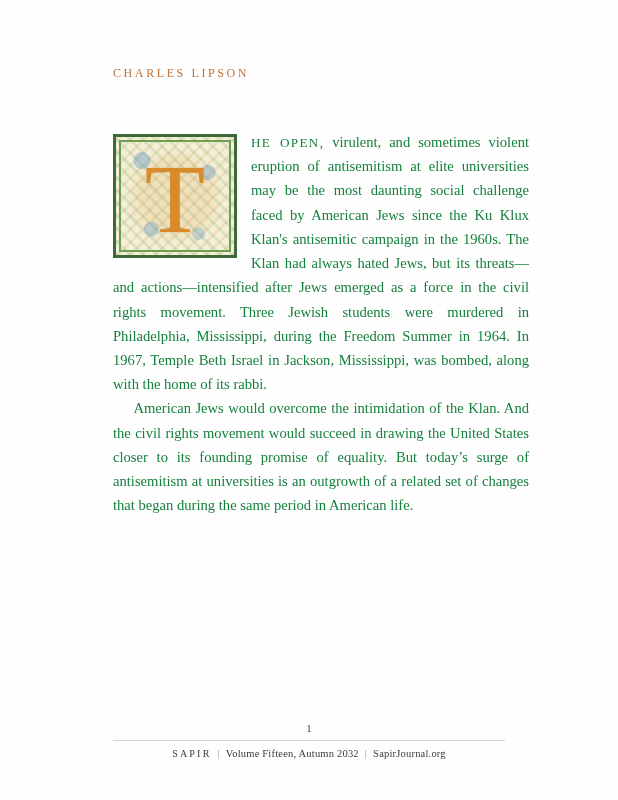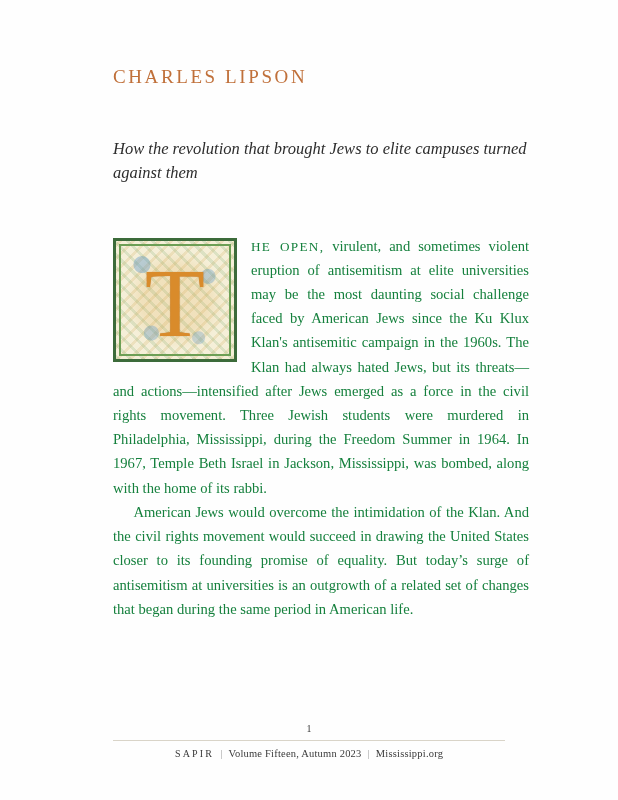--- a/index.html
+++ b/index.html
@@ -24,21 +24,21 @@
   }
   .content {
     position: absolute;
     left: 113px;
     top: 0;
     width: 416px;
   }
   .byline {
     margin-top: 66px;
     font-family: "Liberation Serif", serif;
-    font-size: 19px;
+    font-size: 12px;
     letter-spacing: 2.6px;
     color: #c0703a;
     font-weight: 400;
     text-transform: uppercase;
   }
   .title {
     margin-top: 49px;
     font-family: "Liberation Serif", serif;
     font-size: 35px;
     line-height: 1.32;
@@ -156,30 +156,29 @@
 <body>
 
 <div class="page">
   <div class="content">
 
     <div class="byline">CHARLES LIPSON</div>
 
     <div class="title">
     </div>
 
-    <div class="subtitle">How the revolution that brought Jews to elite campuses turned against them</div>
 
     <div class="body-area clearfix">
       <div class="dropcap-box">
         <span class="dropcap-letter">T</span>
       </div>
       <p class="body-text"><span class="smallcaps-lead">HE OPEN,</span><span> virulent, and sometimes violent eruption of antisemitism at elite universities may be the most daunting social challenge faced by American Jews since the Ku Klux Klan's antisemitic campaign in the 1960s. The Klan had always hated Jews, but its threats—and actions—intensified after Jews emerged as a force in the civil rights movement. Three Jewish students were murdered in Philadelphia, Mississippi, during the Freedom Summer in 1964. In 1967, Temple Beth Israel in Jackson, Mississippi, was bombed, along with the home of its rabbi.</span></p>
       <p class="body-text">American Jews would overcome the intimidation of the Klan. And the civil rights movement would succeed in drawing the United States closer to its founding promise of equality. But today’s surge of antisemitism at universities is an outgrowth of a related set of changes that began during the same period in American life.</p>
     </div>
 
   </div>
 
   <div class="folio">1</div>
   <div class="footer-rule"></div>
   <div class="footer">
-    <span class="brand">SAPIR</span><span class="sep">|</span><span>Volume Fifteen, Autumn 2023</span><span class="sep">|</span><span>Mississippi.org</span>
+    <span class="brand">SAPIR</span><span class="sep">|</span><span>Volume Fifteen, Autumn 2032</span><span class="sep">|</span><span>SapirJournal.org</span>
   </div>
 </div>
 
 </body></html>

